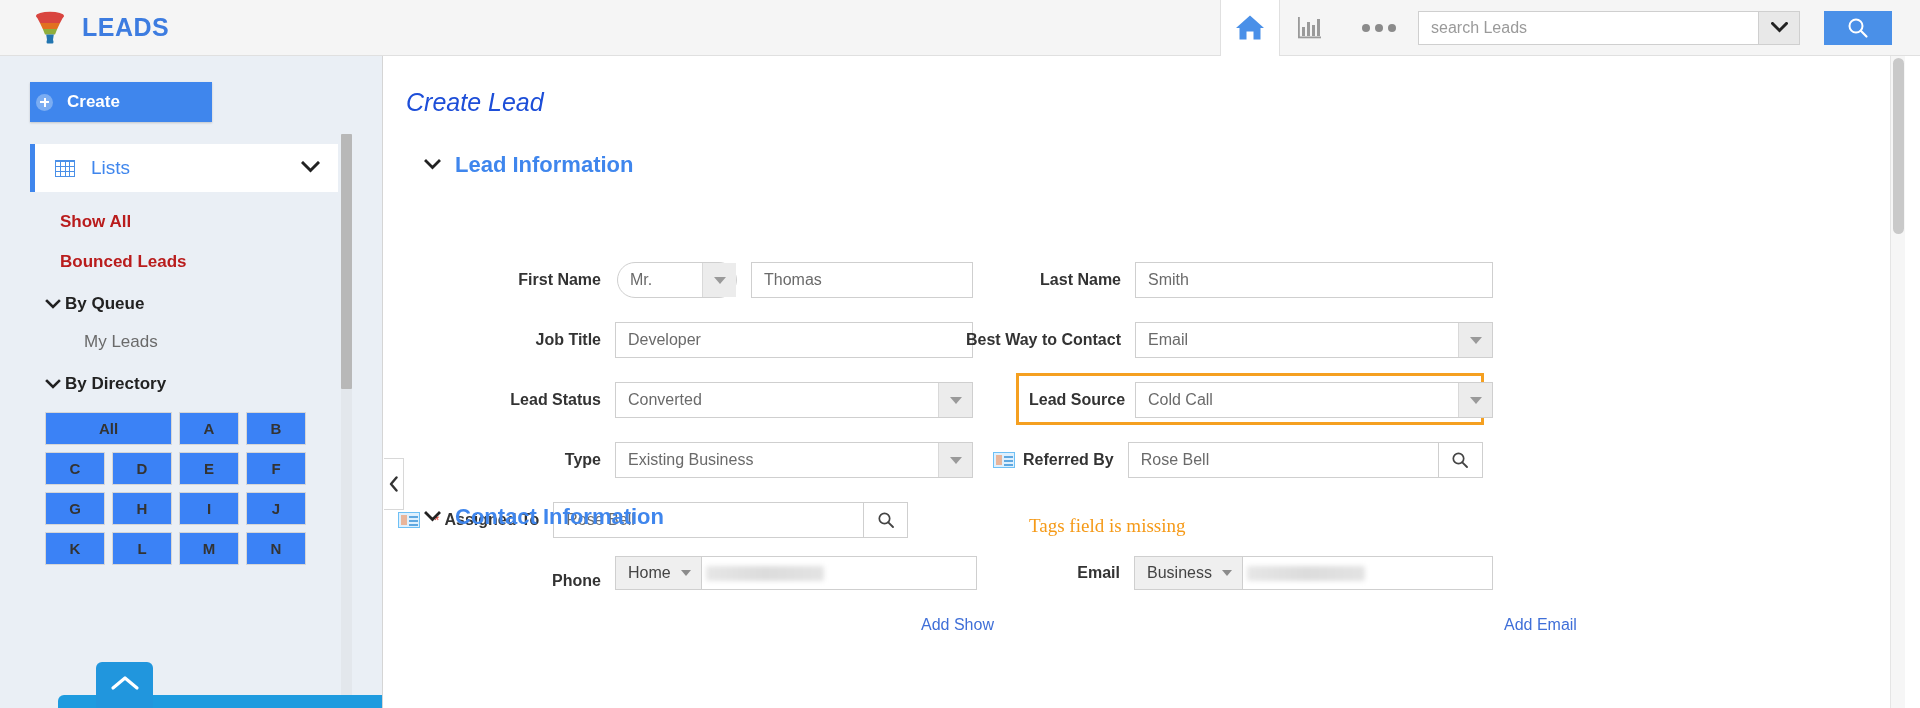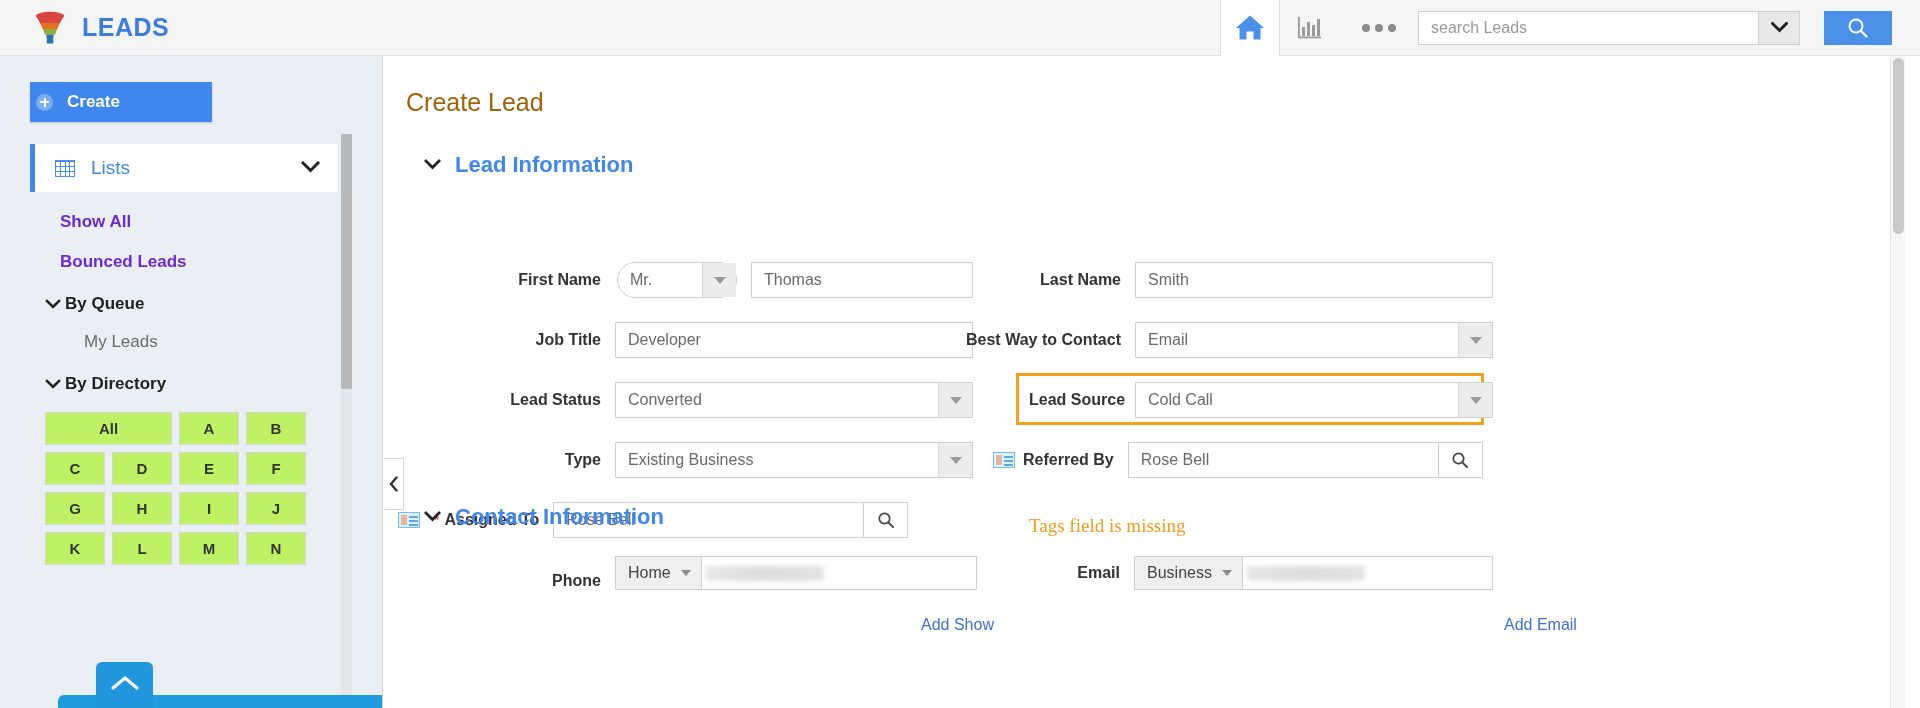--- a/index.html
+++ b/index.html
@@ -108,40 +108,40 @@
     gap: 1px; padding: 2px 1px 1px 1px;
   }
   .grid-icon span { background: #ffffff; display: block; }
   .lists-label {
     margin-left: 16px; font-size: 19px; color: #3f86ed; flex: 1;
   }
   .chev-lists { margin-right: 18px; }
 
   .side-link {
     margin-left: 60px; margin-top: 20px;
-    font-size: 17px; font-weight: bold; color: #6d28d9;
+    font-size: 17px; font-weight: bold; color: #b91c1c;
     cursor: pointer;
   }
   .side-group {
     margin-left: 45px; margin-top: 22px;
     font-size: 17px; font-weight: bold; color: #222;
     display: flex; align-items: center; gap: 4px; cursor: pointer;
   }
   .side-sub {
     margin-left: 84px; margin-top: 18px;
     font-size: 17px; color: #6a6a6a; cursor: pointer;
   }
   .alpha-grid {
     margin-left: 45px; margin-top: 18px;
     width: 290px;
     display: grid; grid-template-columns: repeat(4, 60px);
     gap: 7px 7px;
   }
   .alpha-btn {
-    height: 33px; background: #bef264;
+    height: 33px; background: #3b82f6;
     border: 1px solid #d6d6d6;
     font-size: 15px; font-weight: bold; color: #333;
     display: flex; align-items: center; justify-content: center;
     cursor: pointer;
     font-family: "Liberation Sans", sans-serif;
   }
   .alpha-btn.wide { grid-column: span 2; }
 
   .side-scroll-track {
     position: absolute; top: 78px; right: 30px;
@@ -164,21 +164,21 @@
   }
 
   
   .main {
     position: absolute; top: 56px; left: 384px;
     width: 1521px; height: 652px;
     background: #ffffff; overflow: hidden;
   }
   .page-title {
     margin: 32px 0 0 22px;
-    font-size: 25px; color: #a16207; font-weight: normal;
+    font-size: 25px; color: #1d4ed8; font-weight: normal; font-style: italic;
   }
   .section-head {
     margin: 35px 0 0 40px;
     display: flex; align-items: center; gap: 14px;
   }
   .section-head .txt {
     font-size: 22px; font-weight: bold; color: #3f86ed;
   }
   .chev { display: inline-block; }
 

